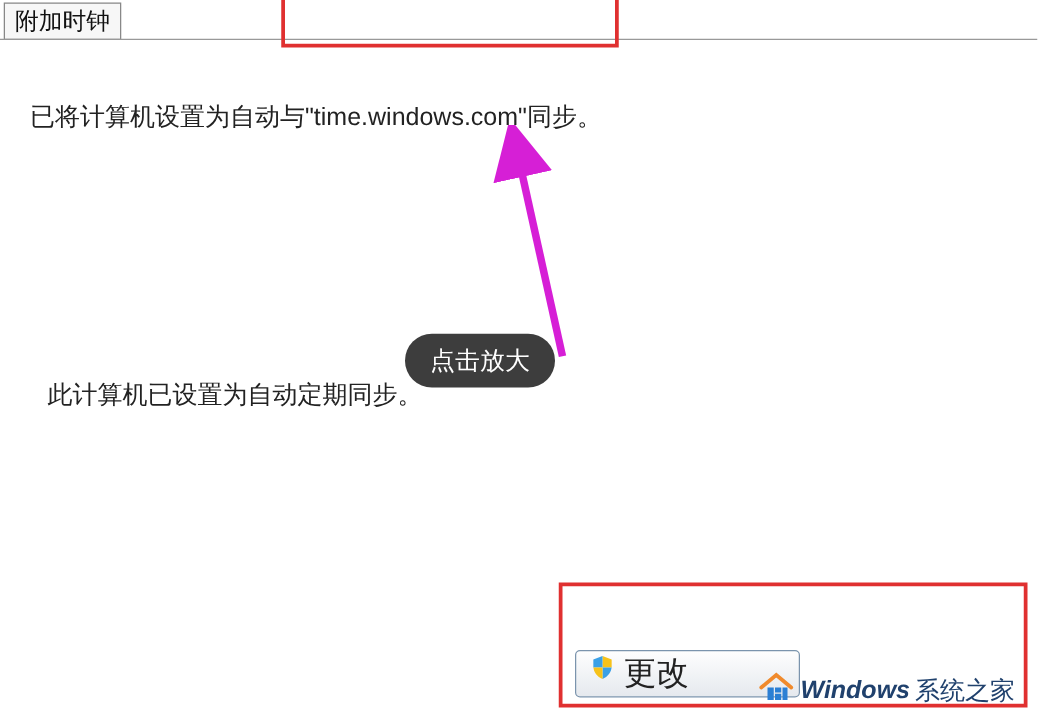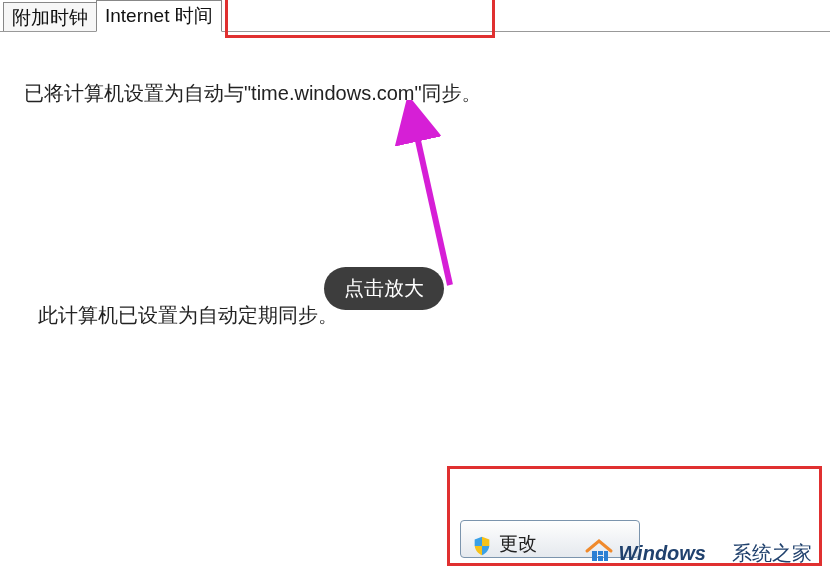--- a/index.html
+++ b/index.html
@@ -111,22 +111,22 @@
     .change-btn {
       position: absolute;
       left: 460px;
       top: 520px;
       height: 38px;
       width: 180px;
       background: linear-gradient(#fefefe, #e5e9ee);
       border: 1px solid #7b94ad;
       border-radius: 4px;
       display: flex;
-      align-items: flex-end;
-      font-size: 19px;
+      align-items: flex-start;
+      font-size: 26px;
       color: #222;
       padding-left: 10px;
       gap: 6px;
       cursor: pointer;
       overflow: hidden;
     }
 
     .shield {
       width: 22px;
       height: 22px;
@@ -151,39 +151,35 @@
     .wm-text-main {
       font-size: 20px;
       color: #20416d;
       font-style: italic;
       font-weight: 700;
     }
     .wm-cn {
       font-size: 20px;
       color: #20416d;
       font-weight: 500;
-      margin-left: 22px;
     }
     .wm-url {
       font-size: 15px;
       color: #7a8aa0;
       letter-spacing: 0.5px;
       margin-top: -2px;
     }
   </style>
 </head>
 <body>
 
 <div class="tabunder"></div>
 <div class="tabs">
   <div class="tab">
     <span class="tablabel">附加时钟</span>
-  </div>
-  <div class="tab active">
-    <span class="tablabel">Internet 时间</span>
   </div>
 </div>
 
 <div class="highlight-1"></div>
 
 <div class="status1">已将计算机设置为自动与"time.windows.com"同步。</div>
 
 <div class="status2">此计算机已设置为自动定期同步。</div>
 
 <svg class="arrow-svg" width="120" height="195">

